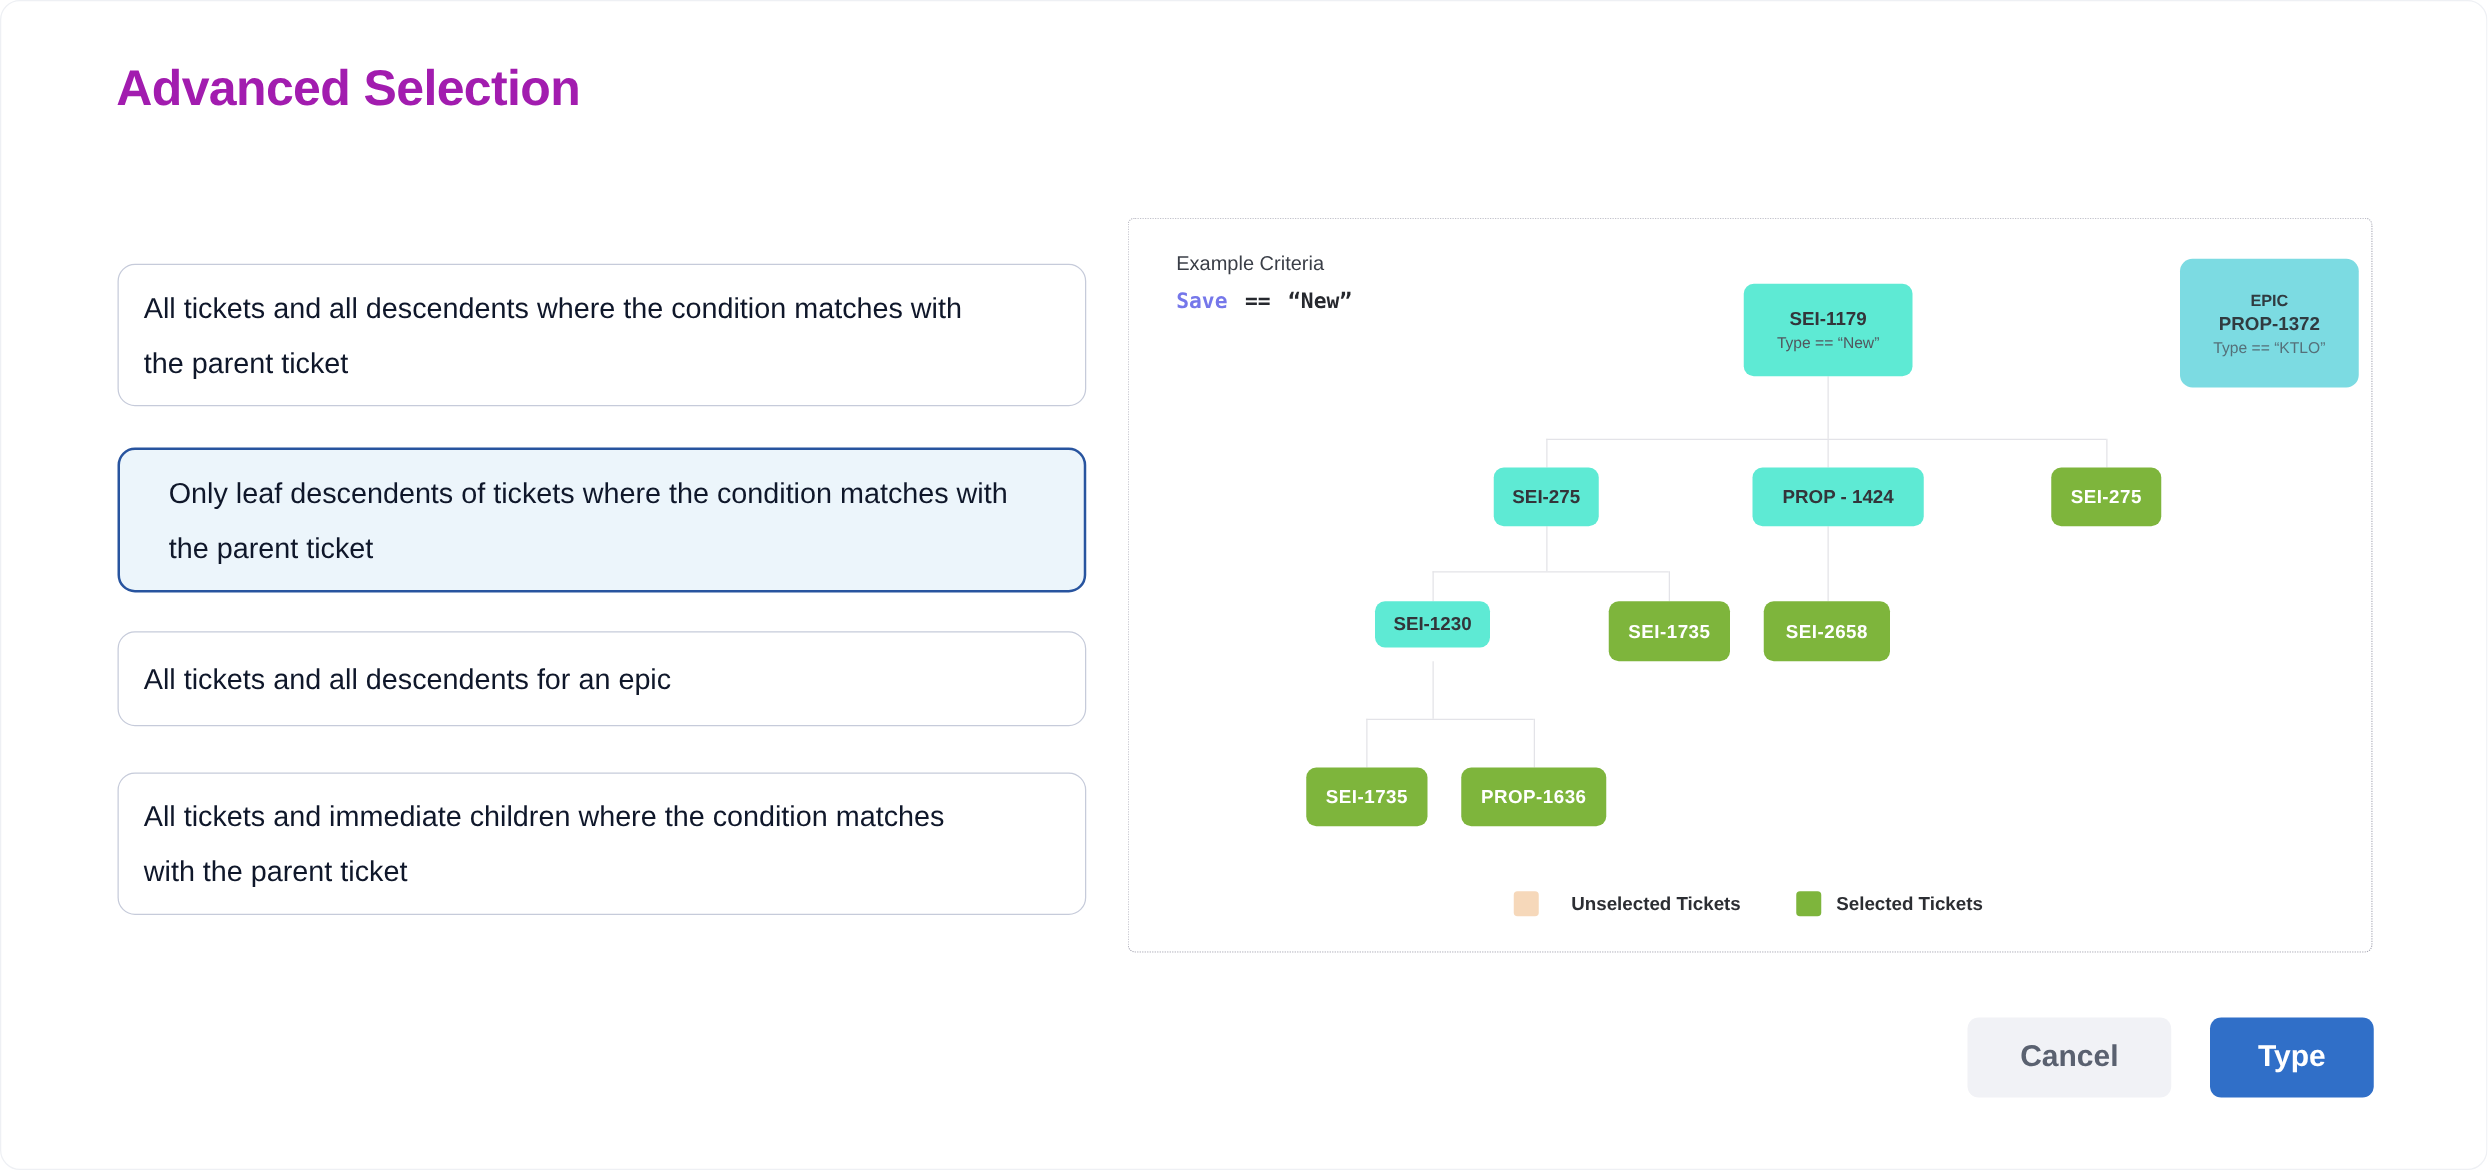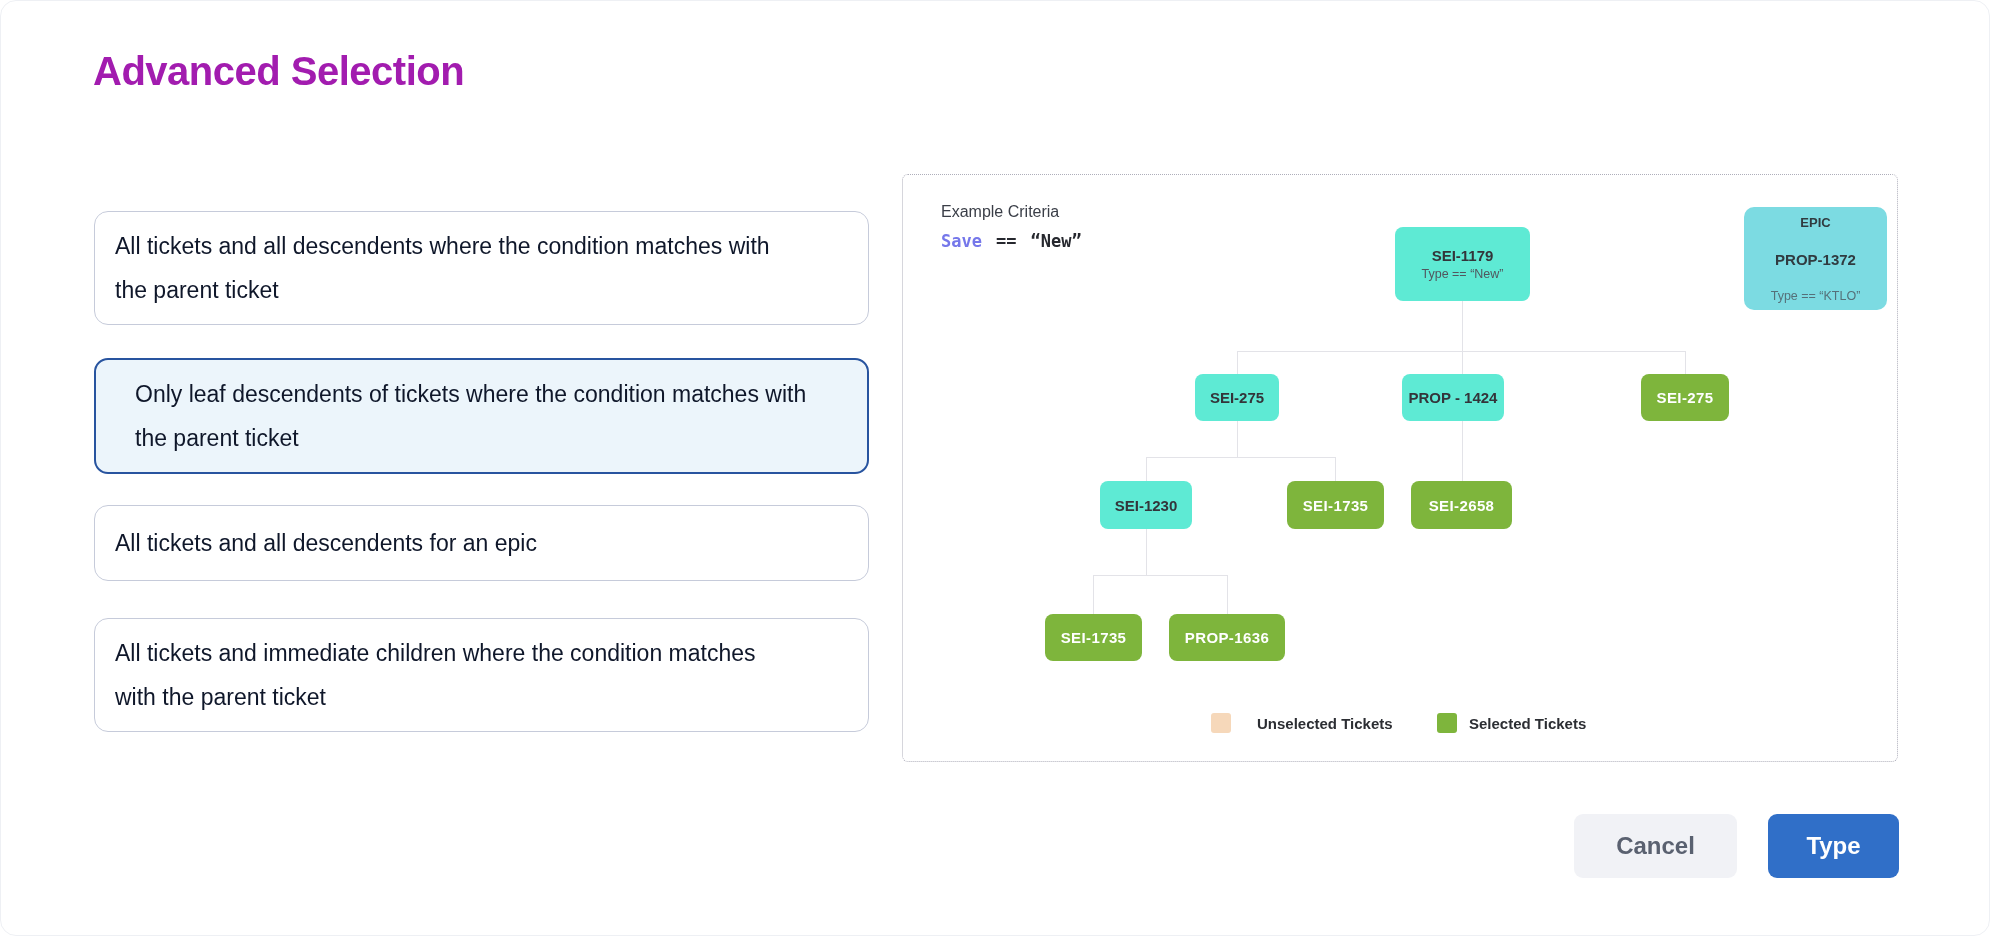--- a/index.html
+++ b/index.html
@@ -26,21 +26,21 @@
   .criteria-field { color:#7577ea; margin-right:14px; }
   .criteria-op { margin-right:14px; }
 
   
   .node { position:absolute; border-radius:8px; display:flex; align-items:center; justify-content:center; font-size:15px; font-weight:bold; }
   .node.unselected { background:#5eead4; color:#33353a; }
   .node.selected { background:#7eb53c; color:#ffffff; letter-spacing:0.4px; }
   .node.root { flex-direction:column; gap:3px; }
   .node-cond { font-size:12.5px; font-weight:normal; color:#52565e; }
 
-  .epic-box { position:absolute; left:841px; top:32px; width:143px; height:103px; background:#7cdbe2; border-radius:10px; display:flex; flex-direction:column; align-items:center; justify-content:center; gap:21px; }
+  .epic-box { position:absolute; left:841px; top:32px; width:143px; height:103px; background:#7cdbe2; border-radius:10px; display:flex; flex-direction:column; align-items:center; justify-content:center; gap:3px; }
   .epic-title { font-size:13px; font-weight:bold; color:#303b40; }
   .epic-label { font-size:15px; font-weight:bold; color:#303b40; }
   .epic-cond { font-size:12.5px; color:#557079; }
 
   
   .hline, .vline { position:absolute; background:#e3e3e8; }
   .hline { height:1px; }
   .vline { width:1px; }
 
   
@@ -99,23 +99,23 @@
       <div class="vline" style="left:243px; top:354px; height:46px;"></div>
       <div class="hline" style="left:190px; top:400px; width:134px;"></div>
       <div class="vline" style="left:190px; top:400px; height:39px;"></div>
       <div class="vline" style="left:324px; top:400px; height:39px;"></div>
 
       <div class="node root unselected" style="left:492px; top:52px; width:135px; height:74px;">
         <div>SEI-1179</div>
         <div class="node-cond">Type == “New”</div>
       </div>
       <div class="node unselected" style="left:292px; top:199px; width:84px; height:47px;">SEI-275</div>
-      <div class="node unselected" style="left:499px; top:199px; width:102px; height:47px;">PROP - 1424</div>
+      <div class="node unselected" style="left:499px; top:199px; width:137px; height:47px;">PROP - 1424</div>
       <div class="node selected" style="left:738px; top:199px; width:88px; height:47px;">SEI-275</div>
-      <div class="node unselected" style="left:197px; top:306px; width:92px; height:48px;">SEI-1230</div>
+      <div class="node unselected" style="left:197px; top:306px; width:92px; height:37px;">SEI-1230</div>
       <div class="node selected" style="left:384px; top:306px; width:97px; height:48px;">SEI-1735</div>
       <div class="node selected" style="left:508px; top:306px; width:101px; height:48px;">SEI-2658</div>
       <div class="node selected" style="left:142px; top:439px; width:97px; height:47px;">SEI-1735</div>
       <div class="node selected" style="left:266px; top:439px; width:116px; height:47px;">PROP-1636</div>
     </div>
 
     <div>
       <div class="legend-swatch" style="left: 308px; top: 538px; background-color: rgb(246, 216, 186);"></div>
       <div class="legend-label" style="left:338px; top:539px;margin-left:16px;">Unselected Tickets</div>
       <div class="legend-swatch" style="left: 534px; top: 538px; background-color: rgb(126, 181, 60);"></div>

